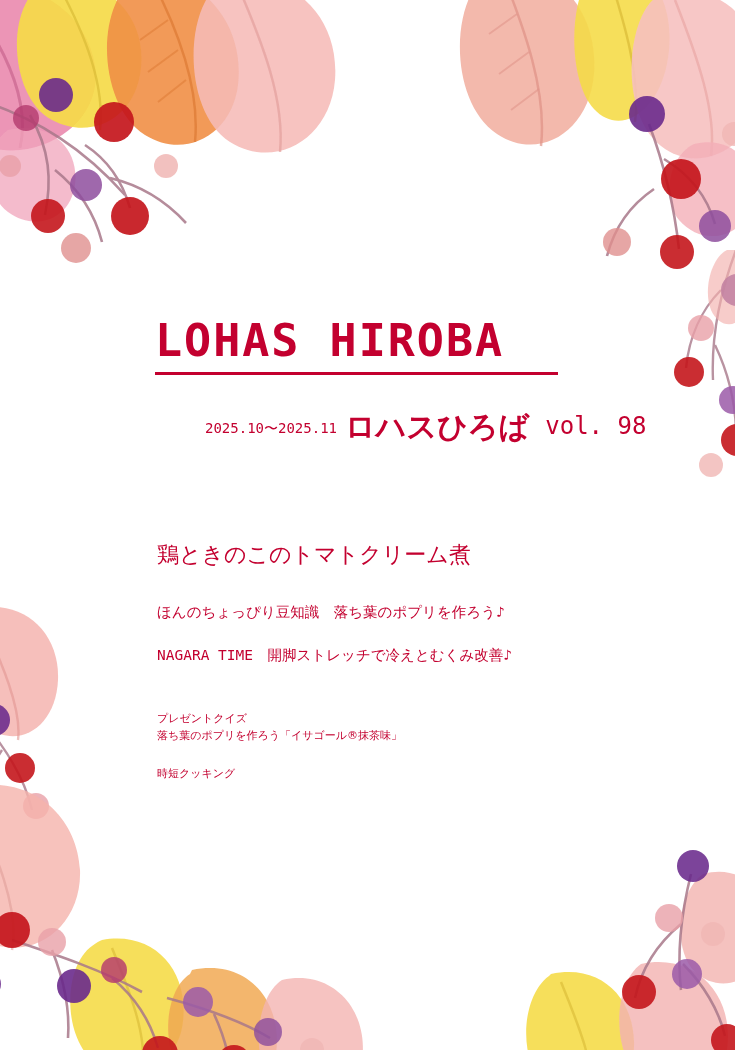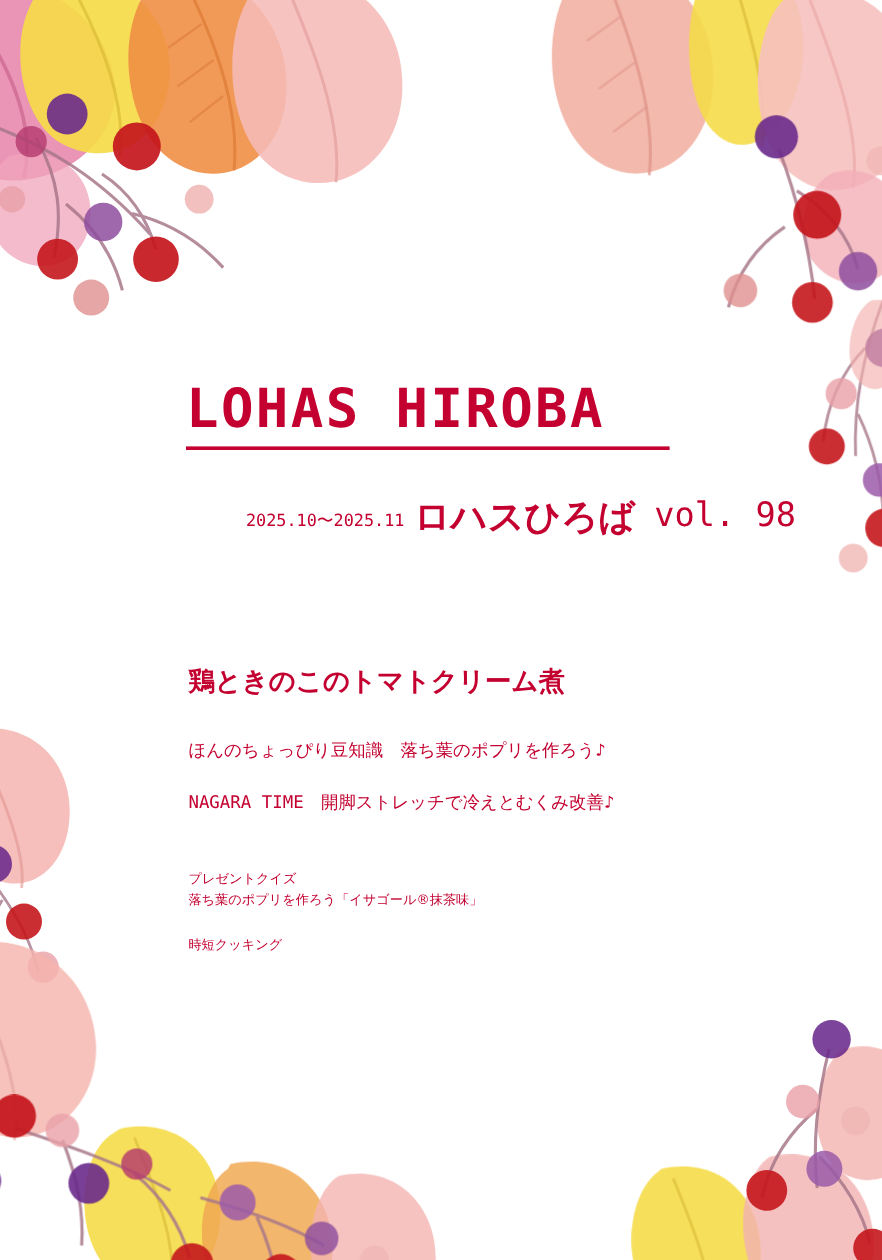--- a/index.html
+++ b/index.html
@@ -87,21 +87,21 @@
   .issue-name {
     font-family: "DejaVu Sans", sans-serif;
     font-size: 30px;
     font-weight: 700;
     color: #c3002f;
     margin-left: 8px;
     line-height: 1;
   }
   .issue-vol {
     font-family: "DejaVu Sans Mono", monospace;
-    font-size: 28px;
+    font-size: 24px;
     color: #c3002f;
     margin-left: 16px;
     padding-bottom: 2px;
   }
 
   .publisher {
     position: absolute;
     left: 170px;
     top: 458px;
     font-family: "DejaVu Sans Mono", monospace;
@@ -122,24 +122,24 @@
   .toc-kicker {
     font-family: "DejaVu Sans", sans-serif;
     font-size: 13.5px;
     color: #c3002f;
     line-height: 1.5;
     white-space: nowrap;
   }
   .toc-feature {
     font-family: "DejaVu Sans", sans-serif;
     font-size: 22px;
-    font-weight: 700;
+    font-weight: 400;
     color: #c3002f;
     line-height: 1.35;
-    margin-top: 16px;
+    margin-top: 2px;
     white-space: nowrap;
   }
   .toc-item {
     font-family: "DejaVu Sans Mono", monospace;
     font-size: 14.5px;
     color: #c3002f;
     line-height: 1.5;
     white-space: nowrap;
   }
   .toc-item.bold {

